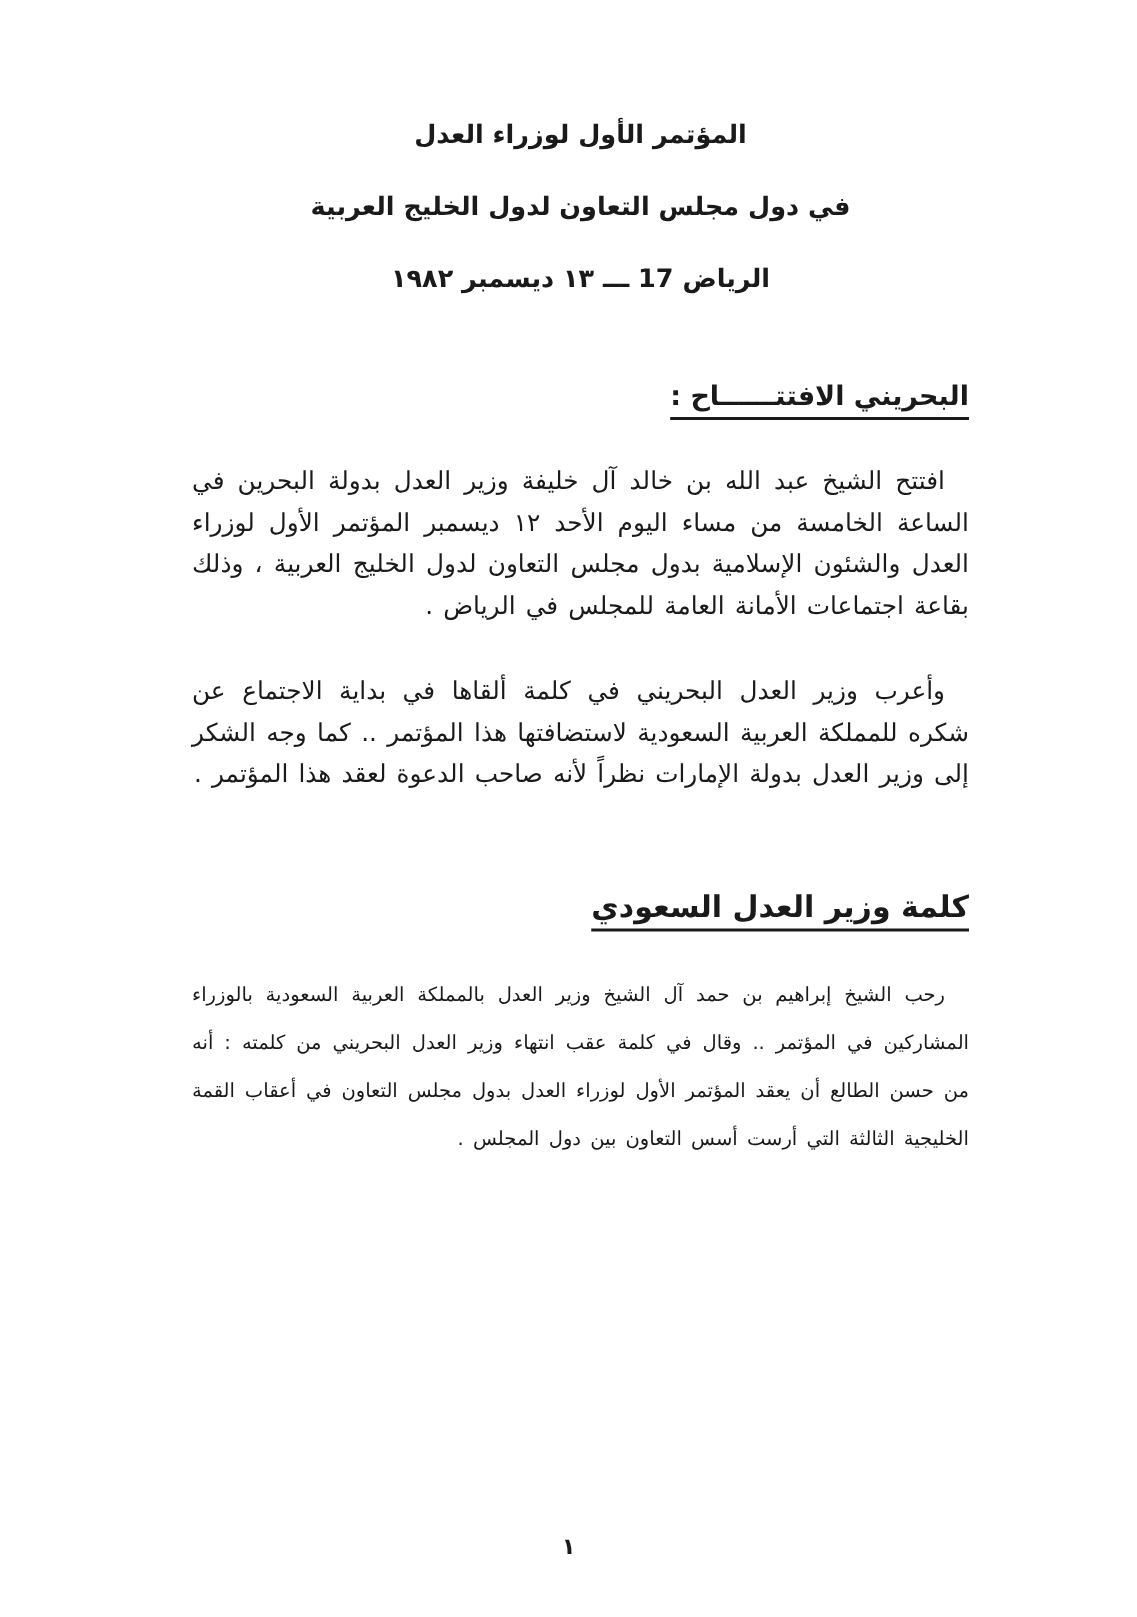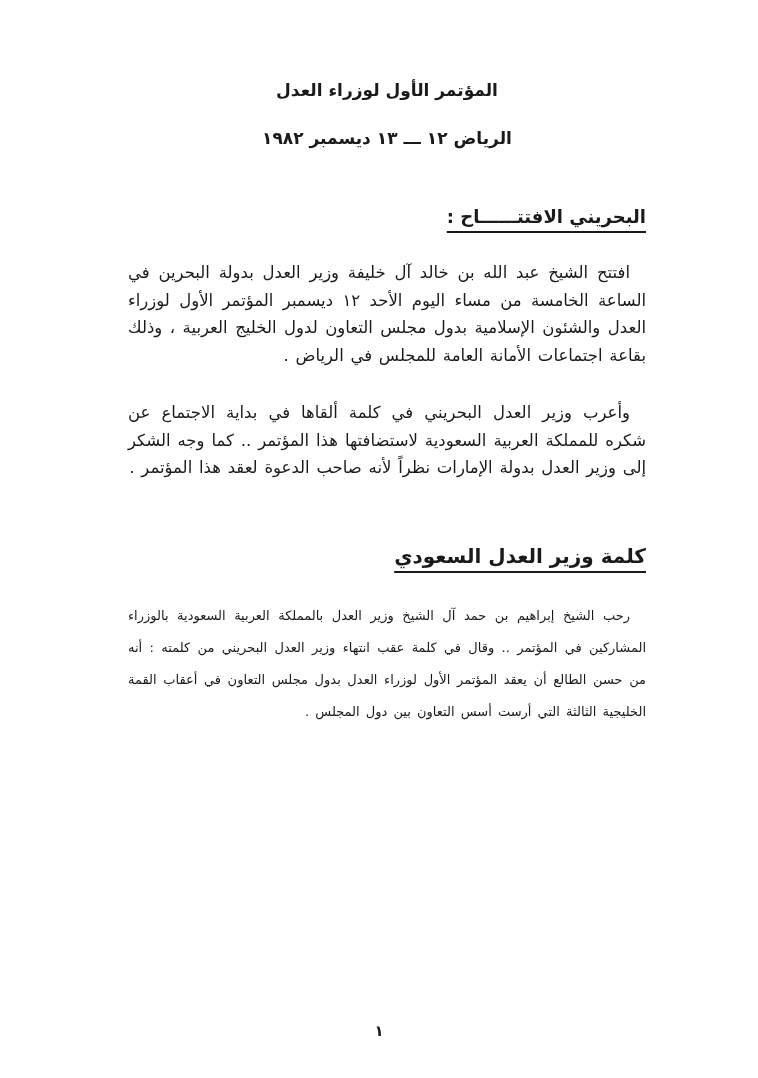--- a/index.html
+++ b/index.html
@@ -71,21 +71,22 @@
     font-weight: bold;
   }
 </style>
 </head>
 <body>
 
 <div class="page">
 
   <header class="title-block">
     <div class="title-line">المؤتمر الأول لوزراء العدل</div>
-    <div class="title-line">الرياض ١٢ ـــ ١٣ ديسمبر ١٩٨٢</div>
+    <div class="title-line">في دول مجلس التعاون لدول الخليج العربية</div>
+    <div class="title-line">الرياض 17 ـــ ١٣ ديسمبر ١٩٨٢</div>
   </header>
 
   <section class="section-1">
     <h2 class="heading">البحريني الافتتــــــاح :</h2>
     <p class="para">افتتح الشيخ عبد الله بن خالد آل خليفة وزير العدل بدولة البحرين في الساعة الخامسة من مساء اليوم الأحد ١٢ ديسمبر المؤتمر الأول لوزراء العدل والشئون الإسلامية بدول مجلس التعاون لدول الخليج العربية ، وذلك بقاعة اجتماعات الأمانة العامة للمجلس في الرياض .</p>
   </section>
 
   <section class="section-2">
     <p class="para">وأعرب وزير العدل البحريني في كلمة ألقاها في بداية الاجتماع عن شكره للمملكة العربية السعودية لاستضافتها هذا المؤتمر .. كما وجه الشكر إلى وزير العدل بدولة الإمارات نظراً لأنه صاحب الدعوة لعقد هذا المؤتمر .</p>
   </section>

